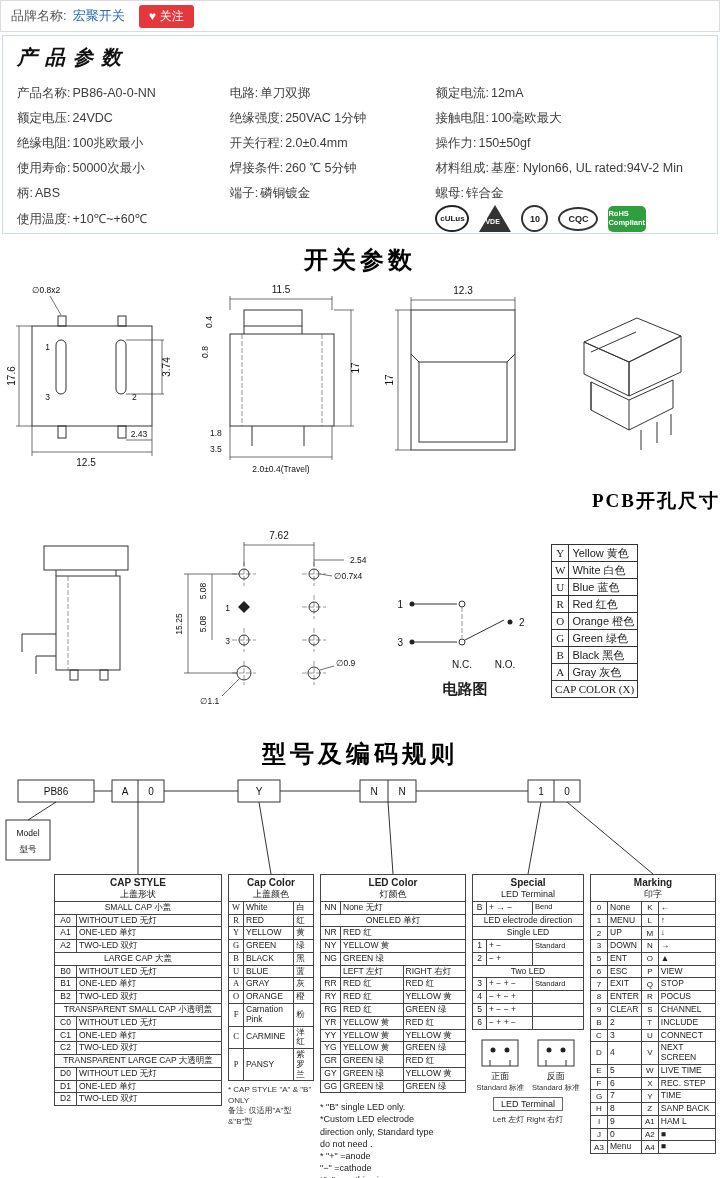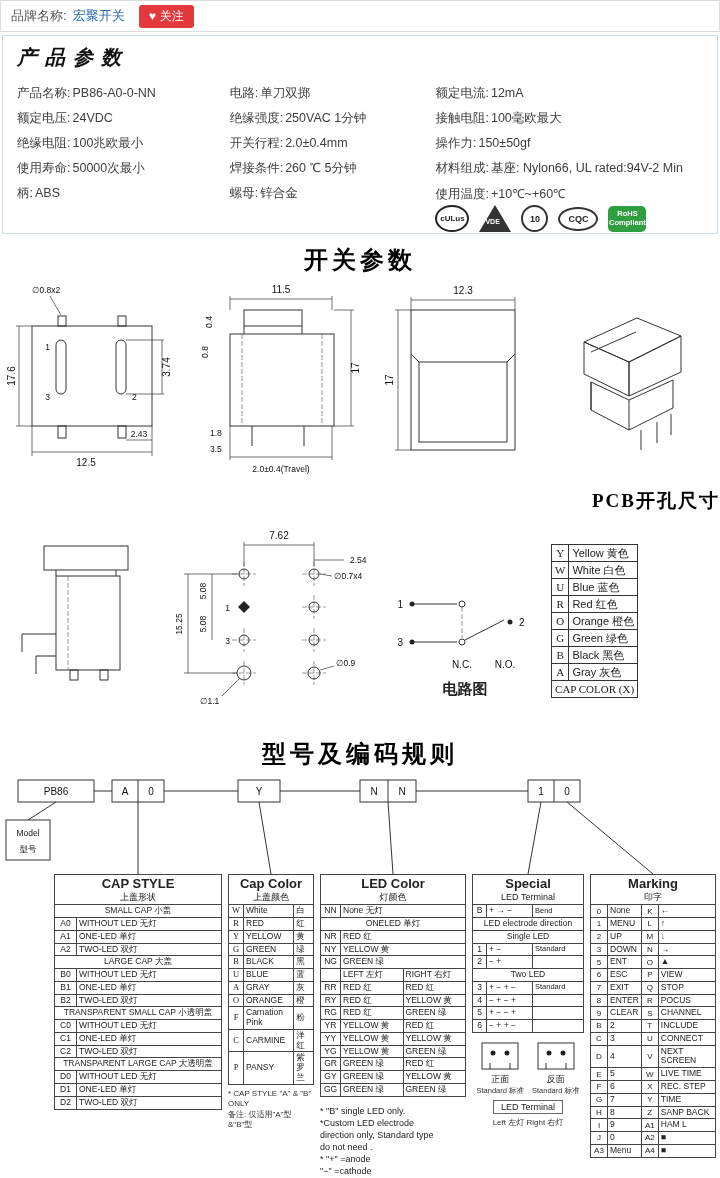--- a/index.html
+++ b/index.html
@@ -13,21 +13,21 @@
 .params-title{font-family:"DejaVu Serif",serif;font-style:italic;font-weight:bold;font-size:20px;letter-spacing:8px;margin:2px 0 10px;color:#111;}
 .params-grid{display:grid;grid-template-columns:31% 30% 39%;grid-template-rows:repeat(6,25px);font-size:12.5px;color:#3d3d3d;align-items:center;}
 .param-item .p-label{margin-right:2px;}
 .certs{grid-row:6;grid-column:3;display:flex;gap:10px;align-items:center;}
 .cert{display:flex;align-items:center;justify-content:center;color:#222;}
 .cert-ul{width:34px;height:27px;border:2px solid #222;border-radius:50%;font-size:8px;font-weight:bold;}
 .cert-vde{width:0;height:0;border-left:16px solid transparent;border-right:16px solid transparent;border-bottom:27px solid #333;position:relative;}
 .cert-vde span{position:absolute;top:13px;left:-10px;color:#fff;font-size:7px;font-weight:bold;}
 .cert-10{width:27px;height:27px;border:2px solid #333;border-radius:50%;font-size:9px;font-weight:bold;}
 .cert-cqc{width:40px;height:24px;border:2px solid #333;border-radius:50%;font-size:9px;font-weight:bold;}
-.cert-rohs{width:38px;height:26px;background:#2e9e3f;color:#fff;border-radius:5px;font-size:7.5px;font-weight:bold;text-align:center;line-height:1.1;}
+.cert-rohs{width:38px;height:26px;background:#2e9e3f;color:#fff;border-radius:5px;font-size:7.5px;font-weight:bold;line-height:1.1;}
 .h-big{font-size:24px;font-weight:bold;text-align:center;letter-spacing:4px;margin:10px 0 4px;color:#000;}
 .h-mid{font-family:"Liberation Serif",serif;font-size:19px;font-weight:bold;text-align:right;letter-spacing:2px;margin:6px 0 2px;color:#000;}
 .drawings{display:flex;justify-content:space-between;align-items:flex-start;padding:0 6px;height:202px;}
 svg .ln{fill:none;stroke:#333;stroke-width:1;}
 svg .lnf{fill:#222;stroke:none;}
 svg .cl{fill:none;stroke:#555;stroke-width:0.6;stroke-dasharray:5 2;}
 svg .dim{fill:none;stroke:#333;stroke-width:0.7;}
 svg text{font-size:10px;fill:#111;font-family:"Liberation Sans",sans-serif;}
 svg text.small{font-size:8.5px;}
 .pcb-row{display:flex;gap:6px;align-items:flex-start;padding:0 8px;height:212px;}
@@ -41,21 +41,21 @@
 .tables-row{display:flex;gap:6px;align-items:flex-start;padding:0 4px;}
 .col-model{width:44px;flex:none;}
 .col-capstyle{width:168px;flex:none;}
 .col-capcolor{width:86px;flex:none;}
 .col-ledcolor{width:146px;flex:none;}
 .col-special{width:112px;flex:none;}
 .col-marking{width:126px;flex:none;}
 table.t{border-collapse:collapse;width:100%;}
 table.t th,table.t td{border:1px solid #444;padding:1px 2px;font-size:8.5px;line-height:1.15;color:#222;}
 table.t thead th{text-align:center;padding:2px 1px;}
-.th-en{font-size:13px;font-weight:bold;}
+.th-en{font-size:10px;font-weight:bold;}
 .th-cn{font-size:9px;font-weight:normal;}
 .span-row{text-align:center;}
 .capstyle td:first-child{width:22px;text-align:center;}
 .capcolor td:first-child{width:15px;text-align:center;font-family:"Liberation Serif",serif;}
 .ledcolor td:first-child{width:20px;text-align:center;}
 .special td:first-child{width:14px;text-align:center;}
 .special td:nth-child(3){font-size:7.5px;}
 .marking td{font-size:7.5px;}
 .marking td:nth-child(1),.marking td:nth-child(3){width:17px;text-align:center;font-size:8px;}
 .footnote{font-size:8px;color:#333;margin-top:4px;white-space:pre-line;line-height:1.3;}
@@ -97,20 +97,21 @@
       <div class="param-item"><span class="p-label">额定电压:</span><span class="p-value">24VDC</span></div>
       <div class="param-item"><span class="p-label">绝缘强度:</span><span class="p-value">250VAC 1分钟</span></div>
       <div class="param-item"><span class="p-label">接触电阻:</span><span class="p-value">100毫欧最大</span></div>
       <div class="param-item"><span class="p-label">绝缘电阻:</span><span class="p-value">100兆欧最小</span></div>
       <div class="param-item"><span class="p-label">开关行程:</span><span class="p-value">2.0±0.4mm</span></div>
       <div class="param-item"><span class="p-label">操作力:</span><span class="p-value">150±50gf</span></div>
       <div class="param-item"><span class="p-label">使用寿命:</span><span class="p-value">50000次最小</span></div>
       <div class="param-item"><span class="p-label">焊接条件:</span><span class="p-value">260 ℃ 5分钟</span></div>
       <div class="param-item"><span class="p-label">材料组成:</span><span class="p-value">基座: Nylon66, UL rated:94V-2 Min</span></div>
       <div class="param-item"><span class="p-label">柄:</span><span class="p-value">ABS</span></div>
+      <div class="param-item"><span class="p-label">端子:</span><span class="p-value">磷铜镀金</span></div>
       <div class="param-item"><span class="p-label">螺母:</span><span class="p-value">锌合金</span></div>
       <div class="param-item"><span class="p-label">使用温度:</span><span class="p-value">+10℃~+60℃</span></div>
     </div>
 </section>
 
 <h1 class="h-big">开关参数</h1>
 
 <div class="drawings">
 
   <svg width="170" height="200">

